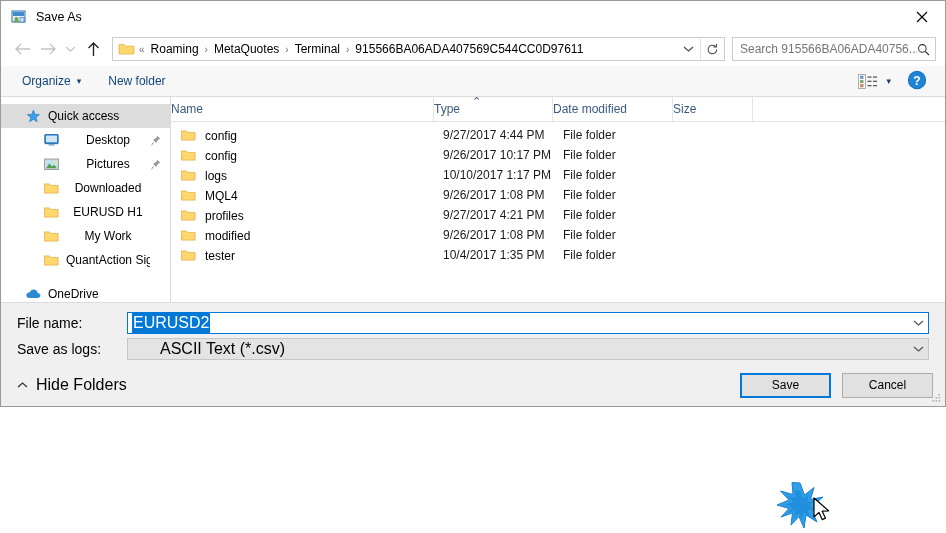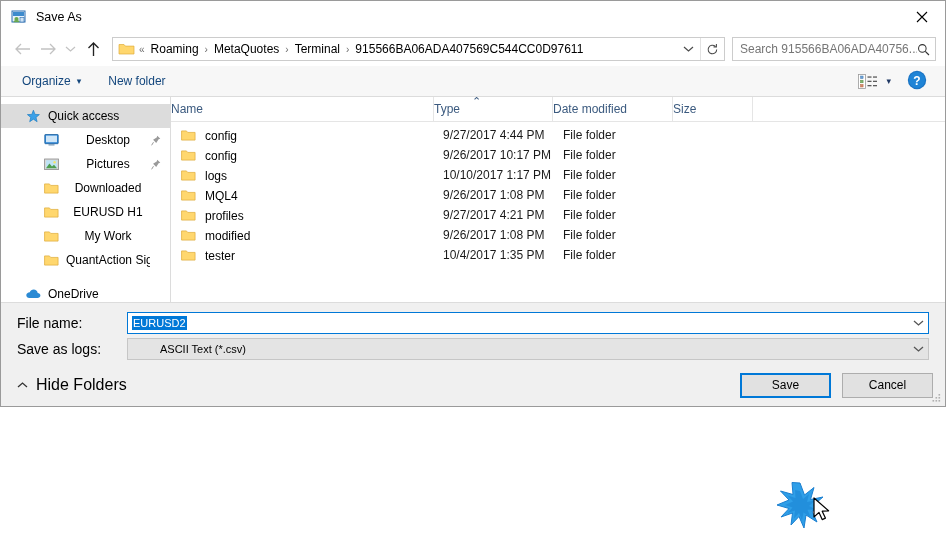--- a/index.html
+++ b/index.html
@@ -188,21 +188,21 @@
   .formrow { display: flex; align-items: center; height: 22px; margin-bottom: 4px; }
   .formlabel {
     width: 110px; flex: 0 0 110px;
     padding-right: 9px;
     font-size: 14px; color: #000;
   }
   .field {
     flex: 1 1 auto; height: 22px;
     display: flex; align-items: center;
     padding-left: 4px;
-    font-size: 11px;
+    font-size: 16px;
     min-width: 0;
   }
   .field.filename { background: #ffffff; border: 1px solid #0078d7; }
   .field.filetype { background: #e4e4e4; border: 1px solid #c6c6c6; }
   .sel-text { background: #0078d7; color: #ffffff; padding: 1px 1px; }
   .fld-text { color: #000; margin-left: 28px; }
   .fld-grow { flex: 1 1 auto; }
   .fld-chev {
     width: 19px; flex: 0 0 19px; height: 20px;
     display: flex; align-items: center; justify-content: center;

